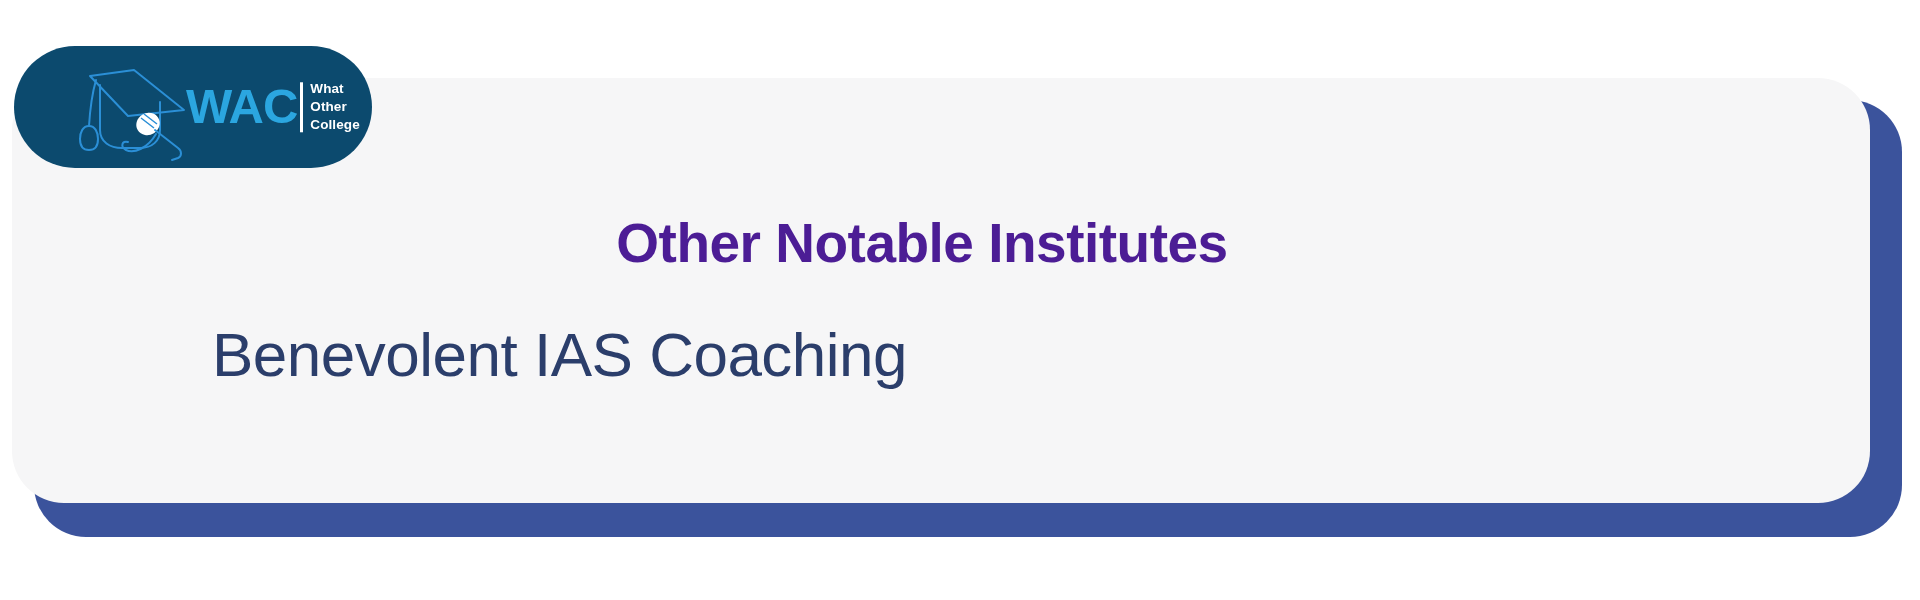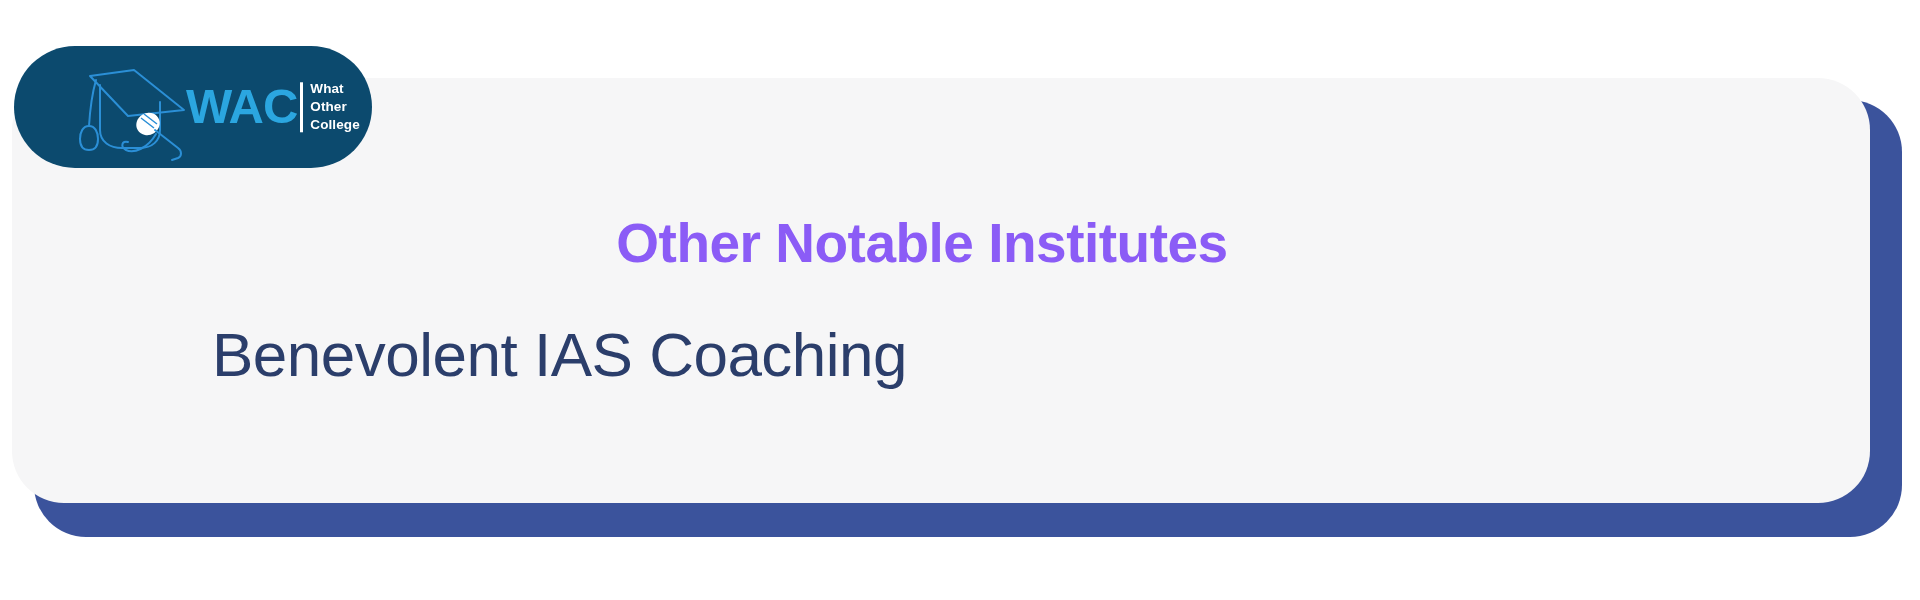--- a/index.html
+++ b/index.html
@@ -107,21 +107,21 @@
   .card-heading {
     position: absolute;
     left: 200px;
     top: 135px;
     width: 1420px;
     text-align: center;
     font-family: "Liberation Sans", sans-serif;
     font-weight: bold;
     font-size: 55px;
     letter-spacing: -0.5px;
-    color: #8b5cf6;
+    color: #4c1d95;
     line-height: 1.1;
   }
 
   .card-subheading {
     position: absolute;
     left: 200px;
     top: 243px;
     width: 1420px;
     font-family: "Liberation Sans", sans-serif;
     font-weight: normal;

